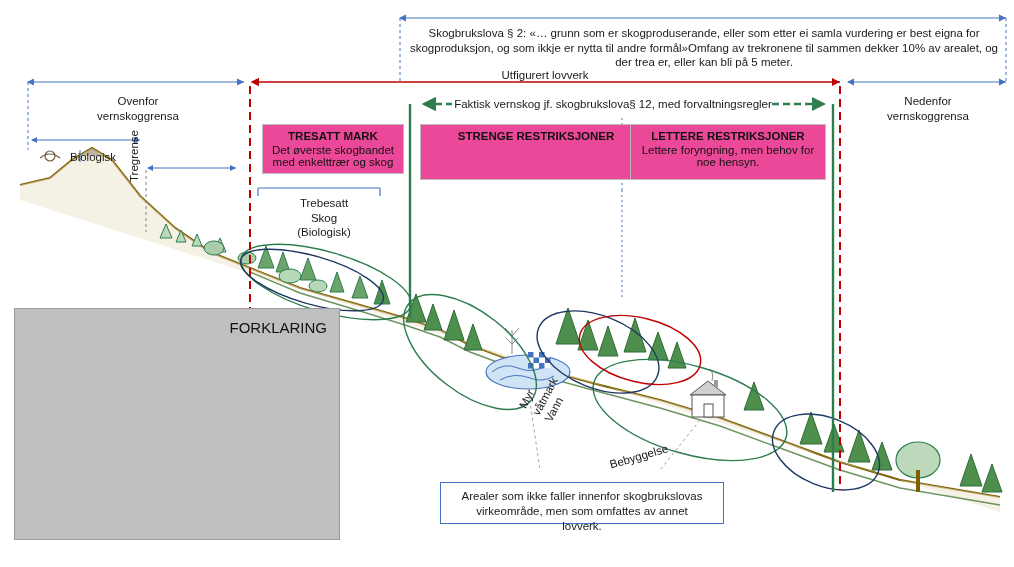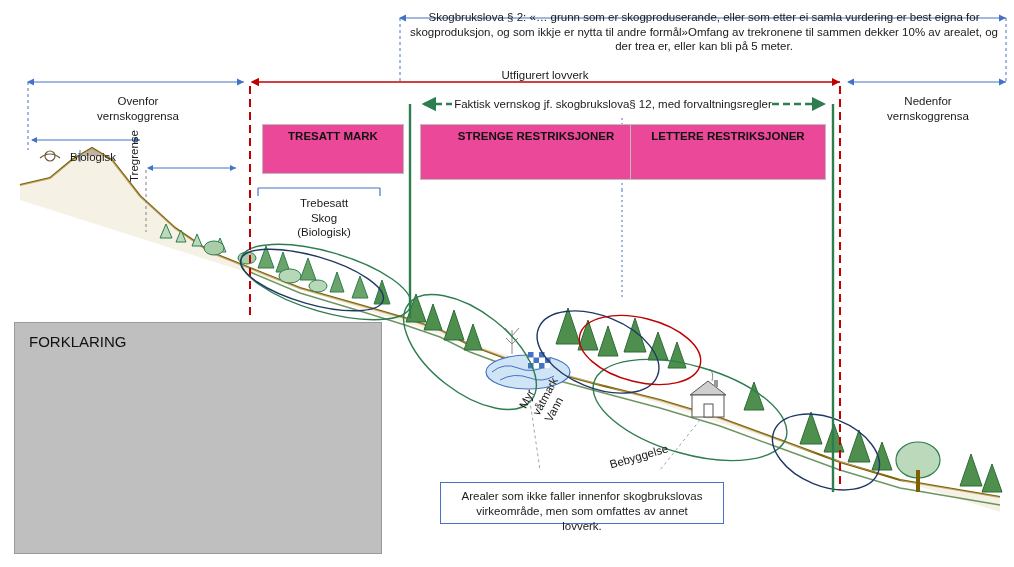--- a/index.html
+++ b/index.html
@@ -174,55 +174,57 @@
     <line x1="258" y1="188" x2="258" y2="196" stroke="#4472c4" stroke-width="1.2"></line>
     <line x1="380" y1="188" x2="380" y2="196" stroke="#4472c4" stroke-width="1.2"></line>
 
     <line x1="622" y1="118" x2="622" y2="190" stroke="#4472c4" stroke-width="1" stroke-dasharray="2,3"></line>
     <line x1="622" y1="190" x2="622" y2="300" stroke="#4472c4" stroke-width="1" stroke-dasharray="2,3"></line>
 
     <line x1="528" y1="388" x2="540" y2="470" stroke="#9aa7b8" stroke-width="1" stroke-dasharray="3,3"></line>
     <line x1="700" y1="420" x2="660" y2="470" stroke="#9aa7b8" stroke-width="1" stroke-dasharray="3,3"></line>
   </svg>
 
-  <div class="abs txt ctr" style="left:404px;top:10px;width:600px;">Skogbrukslova § 2: «… grunn som er skogproduserande, eller som etter ei samla vurdering er best eigna for skogproduksjon, og som ikkje er nytta til andre formål»Omfang av trekronene til sammen dekker 10% av arealet, og der trea er, eller kan bli på 5 meter.</div>
+  <div class="abs txt ctr" style="left:404px;top:26px;width:600px;">Skogbrukslova § 2: «… grunn som er skogproduserande, eller som etter ei samla vurdering er best eigna for skogproduksjon, og som ikkje er nytta til andre formål»Omfang av trekronene til sammen dekker 10% av arealet, og der trea er, eller kan bli på 5 meter.</div>
 
   <div class="abs txt ctr" style="left:420px;top:68px;width:250px;">Utfigurert lovverk</div>
 
   <div class="abs txt ctr" style="left:68px;top:94px;width:140px;">Ovenfor<br>vernskoggrensa</div>
 
   <div class="abs txt ctr" style="left:858px;top:94px;width:140px;">Nedenfor<br>vernskoggrensa</div>
 
   <div class="abs txt ctr" style="left:452px;top:97px;width:322px;">Faktisk vernskog jf. skogbrukslova§ 12, med forvaltningsregler</div>
 
   <div class="abs box-gray" style="left:262px;top:124px;width:142px;height:50px;">
     <div class="hd">TRESATT MARK</div>
+    <div class="bd">Det øverste skogbandet med enkelttrær og skog</div>
   </div>
 
   <div class="abs box-gray" style="left:420px;top:124px;width:232px;height:56px;">
     <div class="hd">STRENGE RESTRIKSJONER</div>
   </div>
 
   <div class="abs box-gray" style="left:630px;top:124px;width:196px;height:56px;">
     <div class="hd">LETTERE RESTRIKSJONER</div>
+    <div class="bd">Lettere foryngning, men behov for noe hensyn.</div>
   </div>
 
   <div class="abs txt" style="left:70px;top:150px;">Biologisk</div>
 
   <div class="abs lbl-rot" style="left:128px;top:182px;transform:rotate(-90deg);transform-origin:left top;white-space:nowrap;">Tregrense</div>
 
 
   <div class="abs txt ctr" style="left:272px;top:196px;width:104px;">Trebesatt<br>Skog<br>(Biologisk)</div>
 
   <div class="abs txt" style="left:516px;top:404px;width:60px;transform:rotate(-62deg);transform-origin:left top;">Myr<br>våtmark<br>Vann</div>
 
   <div class="abs txt" style="left:608px;top:458px;transform:rotate(-16deg);transform-origin:left top;white-space:nowrap;">Bebyggelse</div>
 
   <div class="abs callout" style="left:440px;top:482px;width:284px;height:42px;">Arealer som ikke faller innenfor skogbrukslovas virkeområde, men som omfattes av annet lovverk.</div>
 
-  <div class="abs legend" style="left:14px;top:322px;width:368px;height:232px;">
+  <div class="abs legend" style="left:14px;top:308px;width:326px;height:232px;text-align:right;">
     <div style="padding:10px 12px 0 14px;">
       <h2>FORKLARING</h2>
     </div>
 
   </div>
 
 </div>
 
 </body></html>

